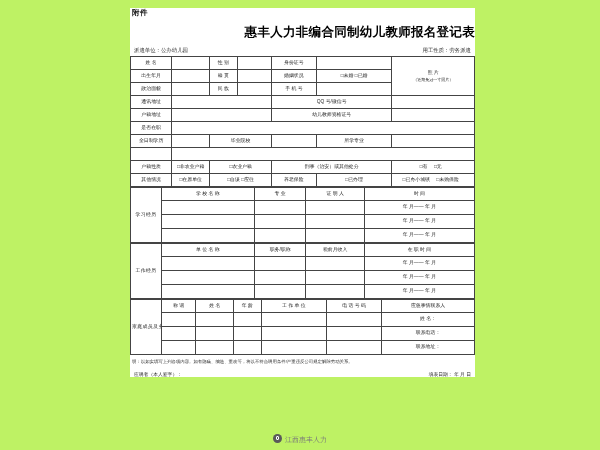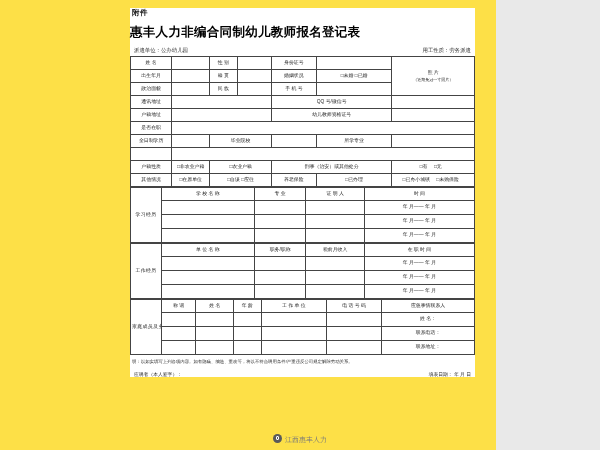--- a/index.html
+++ b/index.html
@@ -8,42 +8,42 @@
     background: #e9e9e9;
   }
   body {
     width: 600px;
     height: 450px;
     font-family: "Liberation Sans", sans-serif;
     overflow: hidden;
   }
   .page {
     position: relative;
-    width: 496px;
+    width: 600px;
     height: 450px;
-    background: #fde047;
+    background: #bef264;
     box-sizing: border-box;
     padding-left: 48px;
   }
   .doc {
     position: absolute;
     left: 130px;
     top: 8px;
     width: 345px;
     background: #fff;
   }
   .attach {
     font-size: 7.5px;
     font-weight: bold;
     color: #111;
     margin: 0 0 6px 2px;
     letter-spacing: 0.5px;
   }
   .title {
-    text-align: left;
+    text-align: right;
     font-size: 12.5px;
     font-weight: bold;
     color: #000;
     letter-spacing: 0.3px;
     margin-bottom: 6px;
   }
   .subrow {
     display: flex;
     justify-content: space-between;
     font-size: 5.4px;

